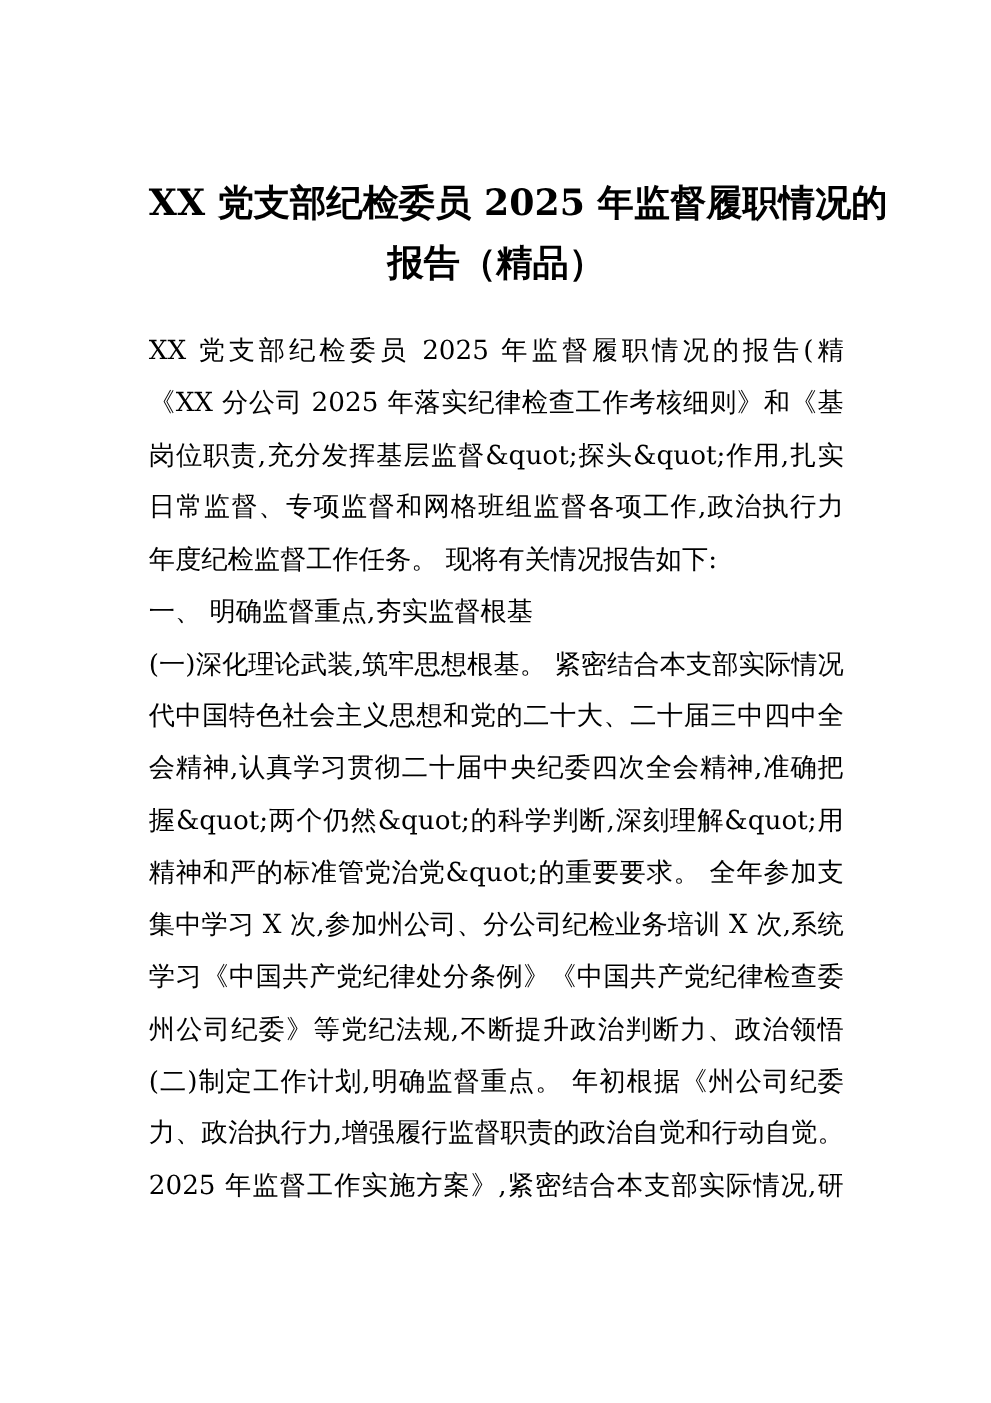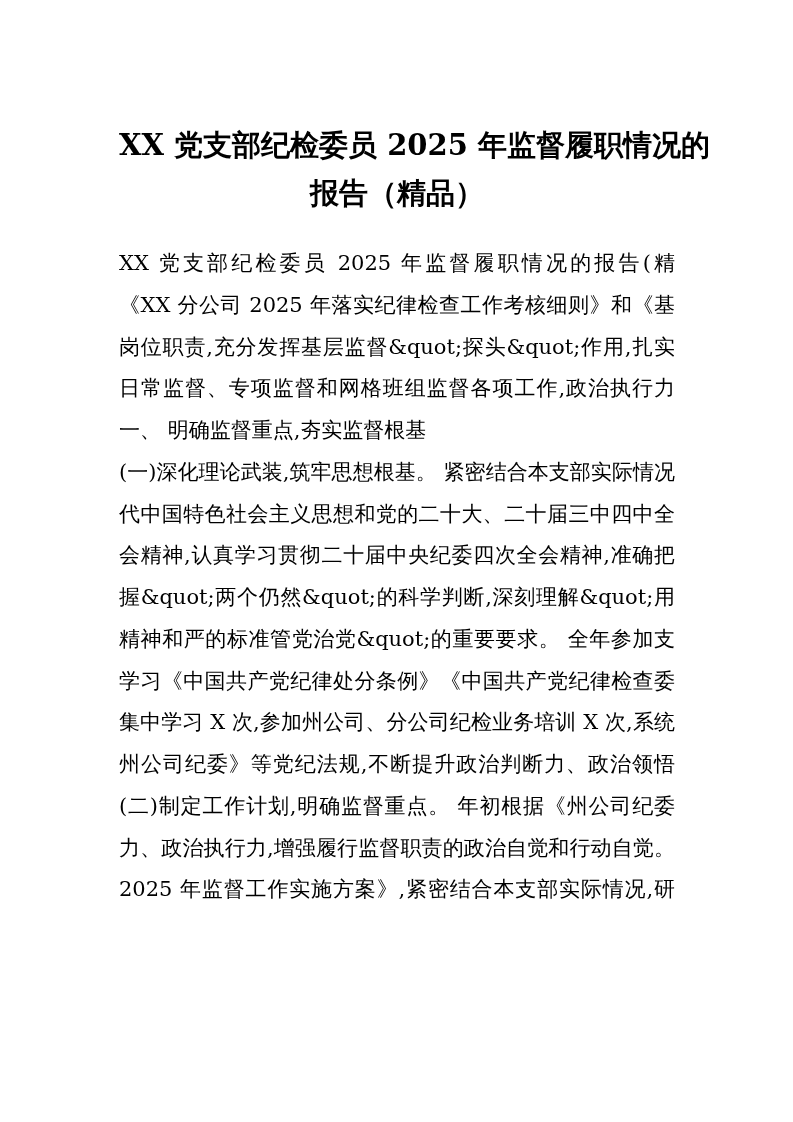--- a/index.html
+++ b/index.html
@@ -10,21 +10,21 @@
     height: 1122px;
     background: #ffffff;
     overflow: hidden;
     font-family: "DejaVu Serif", "Liberation Serif", serif;
     color: #000000;
     margin: 0 auto;
   }
   .content {
     position: absolute;
     left: 119px;
-    top: 121px;
+    top: 138px;
     width: 556px;
   }
   .title {
     font-size: 29px;
     font-weight: 700;
     line-height: 48px;
     text-align: center;
     color: #000000;
   }
   .title-line { white-space: nowrap; }
@@ -51,27 +51,28 @@
   <div class="content">
     <h1 class="title">
       <div class="title-line">XX 党支部纪检委员 2025 年监督履职情况的</div>
       <div class="title-line">报告（精品）</div>
     </h1>
     <div class="body-text">
         <div class="line fill">XX 党支部纪检委员 2025 年监督履职情况的报告(精品)2025</div>
         <div class="line fill">《XX 分公司 2025 年落实纪律检查工作考核细则》和《基层</div>
         <div class="line fill">岗位职责,充分发挥基层监督&amp;quot;探头&amp;quot;作用,扎实推进</div>
         <div class="line fill">日常监督、专项监督和网格班组监督各项工作,政治执行力</div>
+        <div class="line">年度纪检监督工作任务。 现将有关情况报告如下:</div>
         <div class="line">一、 明确监督重点,夯实监督根基</div>
         <div class="line fill">(一)深化理论武装,筑牢思想根基。 紧密结合本支部实际情况</div>
         <div class="line fill">代中国特色社会主义思想和党的二十大、二十届三中四中全</div>
         <div class="line fill">会精神,认真学习贯彻二十届中央纪委四次全会精神,准确把</div>
         <div class="line fill">握&amp;quot;两个仍然&amp;quot;的科学判断,深刻理解&amp;quot;用改革</div>
         <div class="line fill">精神和严的标准管党治党&amp;quot;的重要要求。 全年参加支部</div>
+        <div class="line fill">集中学习 X 次,参加州公司、分公司纪检业务培训 X 次,系统</div>
         <div class="line fill">学习《中国共产党纪律处分条例》《中国共产党纪律检查委</div>
-        <div class="line fill">集中学习 X 次,参加州公司、分公司纪检业务培训 X 次,系统</div>
         <div class="line fill">州公司纪委》等党纪法规,不断提升政治判断力、政治领悟</div>
         <div class="line fill">(二)制定工作计划,明确监督重点。 年初根据《州公司纪委</div>
         <div class="line fill">力、政治执行力,增强履行监督职责的政治自觉和行动自觉。</div>
         <div class="line fill">2025 年监督工作实施方案》,紧密结合本支部实际情况,研究</div>
       </div>
   </div>
 </div>
 
 </body></html>

